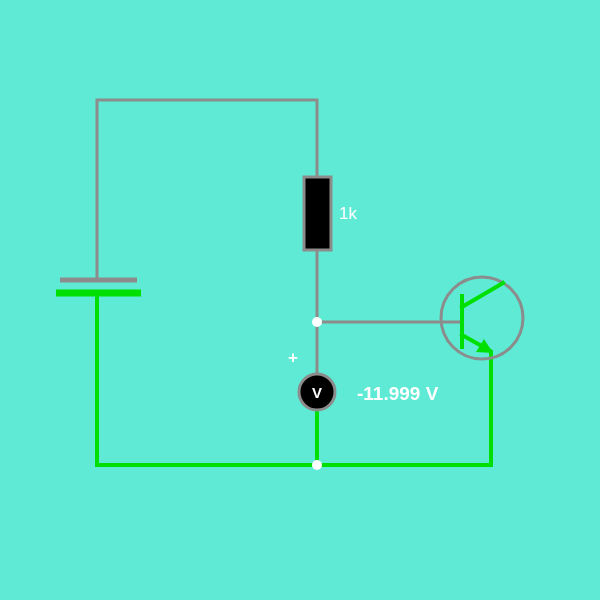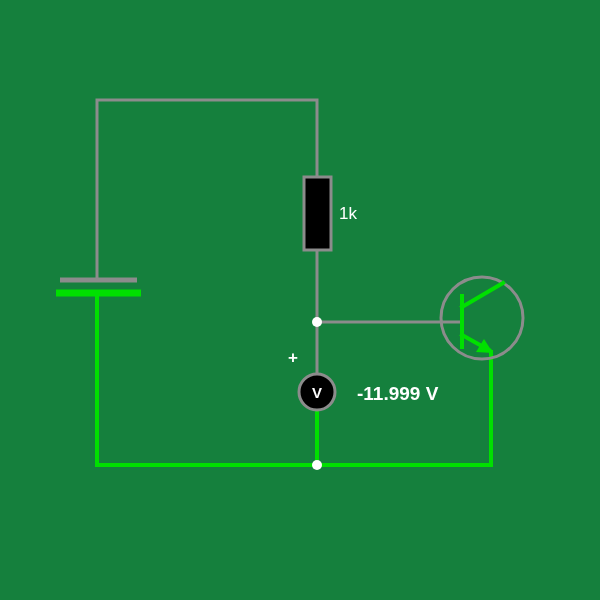--- a/index.html
+++ b/index.html
@@ -4,21 +4,21 @@
 <style>
   html, body {
     margin: 0;
     padding: 0;
     background: #000;
   }
   #stage {
     position: relative;
     width: 600px;
     height: 600px;
-    background: #15803d;
+    background: #5eead4;
     overflow: hidden;
   }
   svg {
     display: block;
   }
   .wire {
     fill: none;
     stroke-linecap: square;
     stroke-width: 3;
   }

